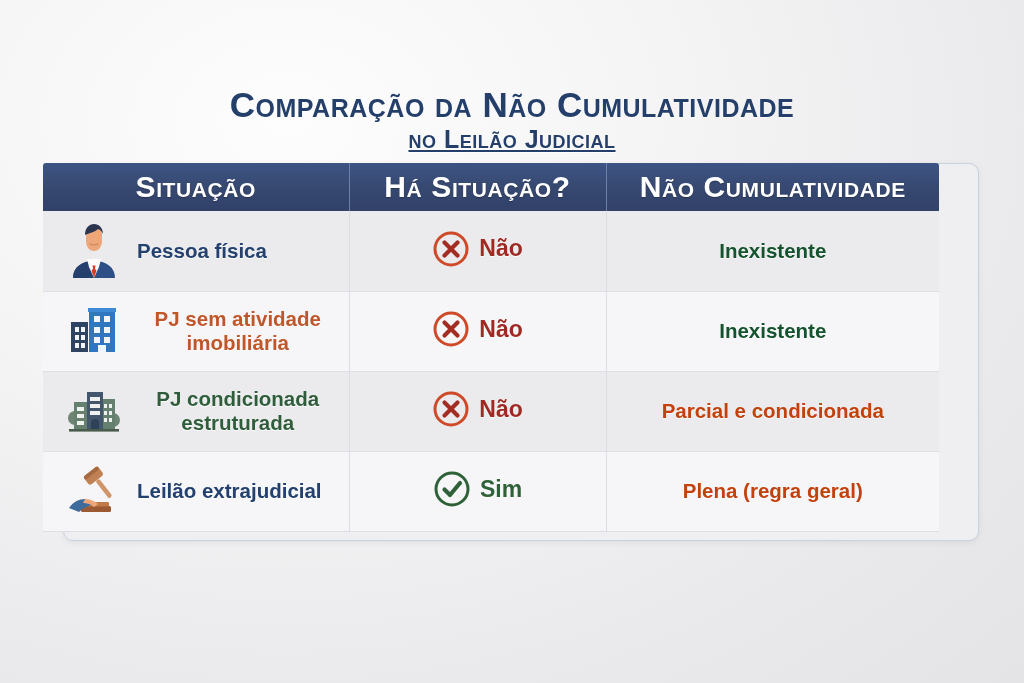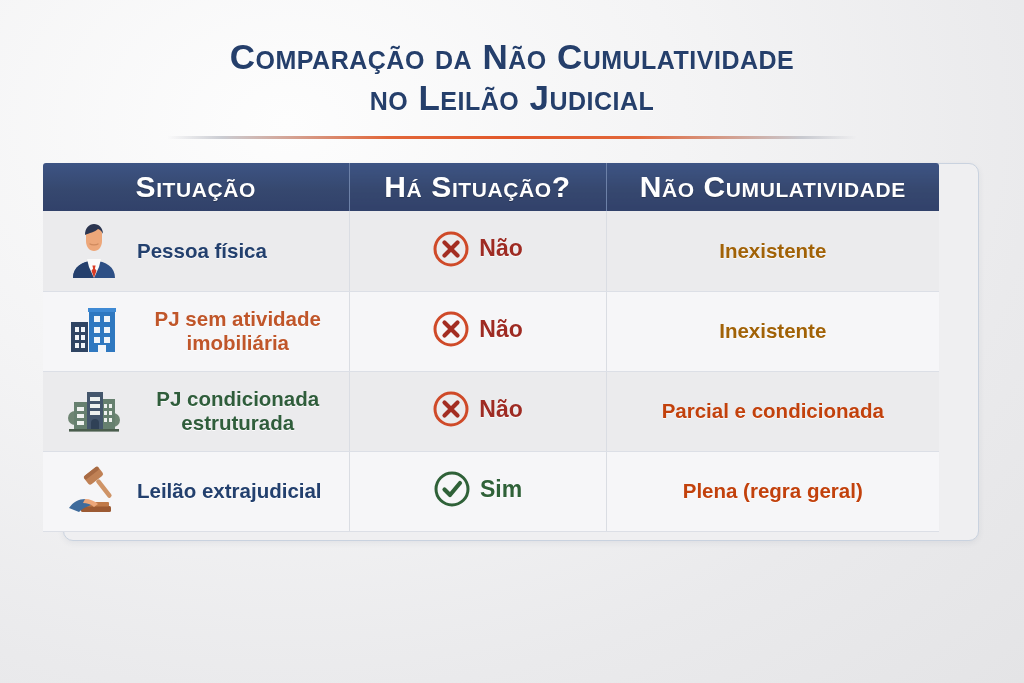--- a/index.html
+++ b/index.html
@@ -25,22 +25,22 @@
   }
 
   .title-line {
     color: #253f6b;
     font-variant: small-caps;
     font-weight: bold;
     letter-spacing: 0.5px;
     line-height: 1.18;
     text-shadow: 0 1px 0 rgba(255,255,255,0.85);
   }
-  .title-line-1 { font-size: 35px; }
-  .title-line-2 { font-size: 35px; }
+  .title-line-1 { font-size: 35px; margin-top: 48px; }
+  .title-line-2 { font-size: 25px; text-decoration: underline; }
 
   .title-rule {
     width: 690px;
     height: 3px;
     margin: 17px auto 0 auto;
     background: linear-gradient(to right,
         rgba(200,200,205,0) 0%,
         rgba(186,188,196,0.75) 8%,
         #e2673a 32%,
         #e2582a 50%,
@@ -150,21 +150,21 @@
 
   .badge { width: 38px; height: 38px; display: block; }
 
   
   .cumul-cell { text-align: center; }
   .cumul-text {
     font-size: 20.5px;
     font-weight: bold;
     text-shadow: 0 1px 0 rgba(255,255,255,0.8);
   }
-  .cumul-red   { color: #a16207; }
+  .cumul-red   { color: #14532d; }
   .cumul-green { color: #c2410c; }
 </style>
 </head>
 <body>
 
 <div class="title-wrap">
   <div class="title-line title-line-1">Comparação da Não Cumulatividade</div>
   <div class="title-line title-line-2">no Leilão Judicial</div>
   <div class="title-rule"></div>
 </div>

